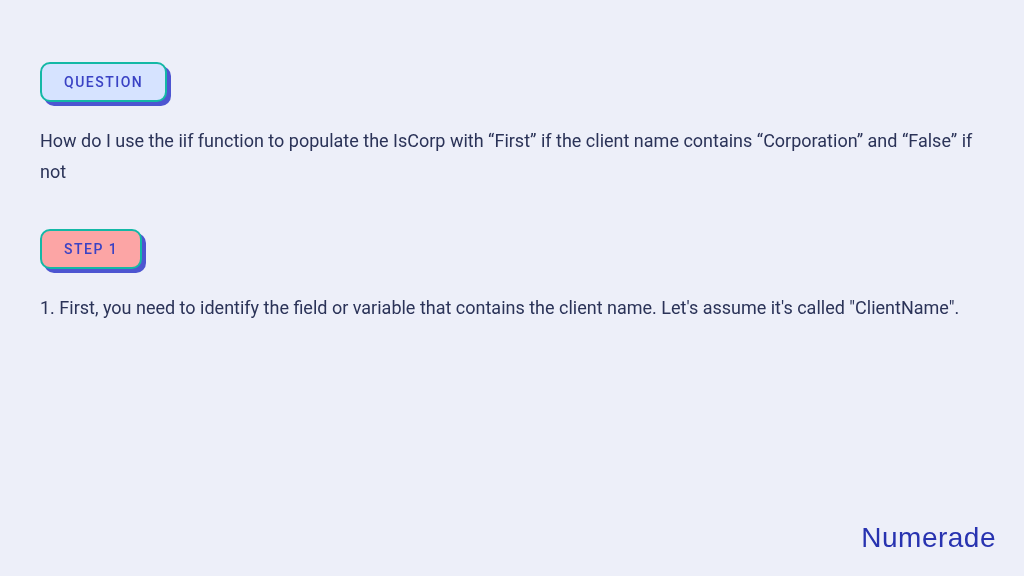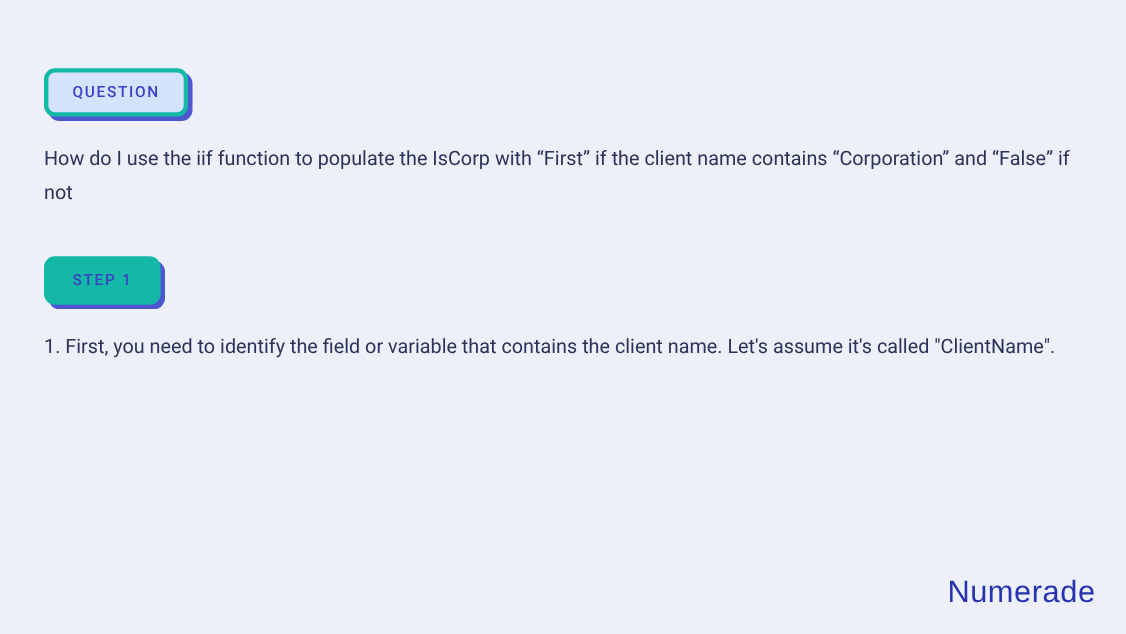--- a/index.html
+++ b/index.html
@@ -26,30 +26,30 @@
     width: 100%;
     height: 100%;
     background: #4d55d1;
     border-radius: 10px;
     z-index: 0;
   }
   .badge-face {
     position: relative;
     z-index: 1;
     padding: 10px 22px;
-    border: 4px solid #14b8a6;
+    border: 2px solid #14b8a6;
     border-radius: 10px;
     font-size: 14px;
     font-weight: 500;
     letter-spacing: 1.5px;
     color: #3a42c4;
     text-align: center;
   }
   .badge-question .badge-face { background: #d6e3ff; }
-  .badge-step .badge-face { background: #14b8a6; }
+  .badge-step .badge-face { background: #fca5a5; }
   .text-block {
     font-size: 18px;
     line-height: 1.7;
     color: #2b3358;
     margin-bottom: 42px;
   }
   .logo {
     position: absolute;
     right: 28px;
     bottom: 22px;

